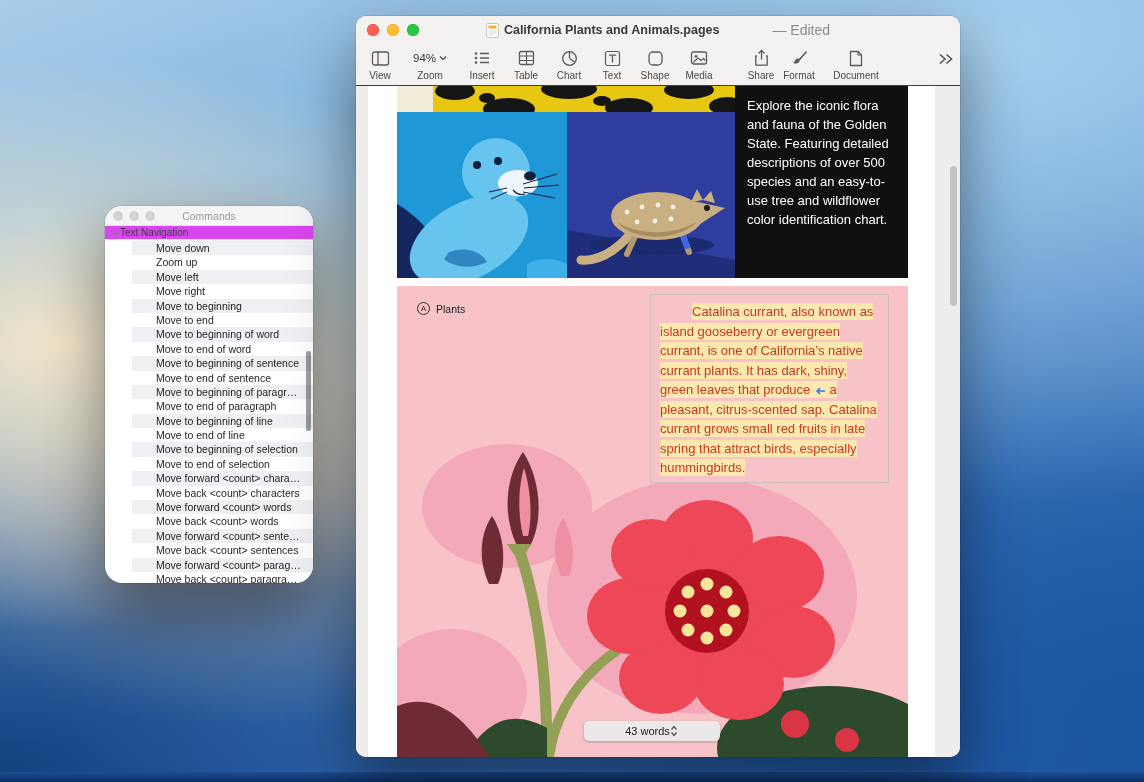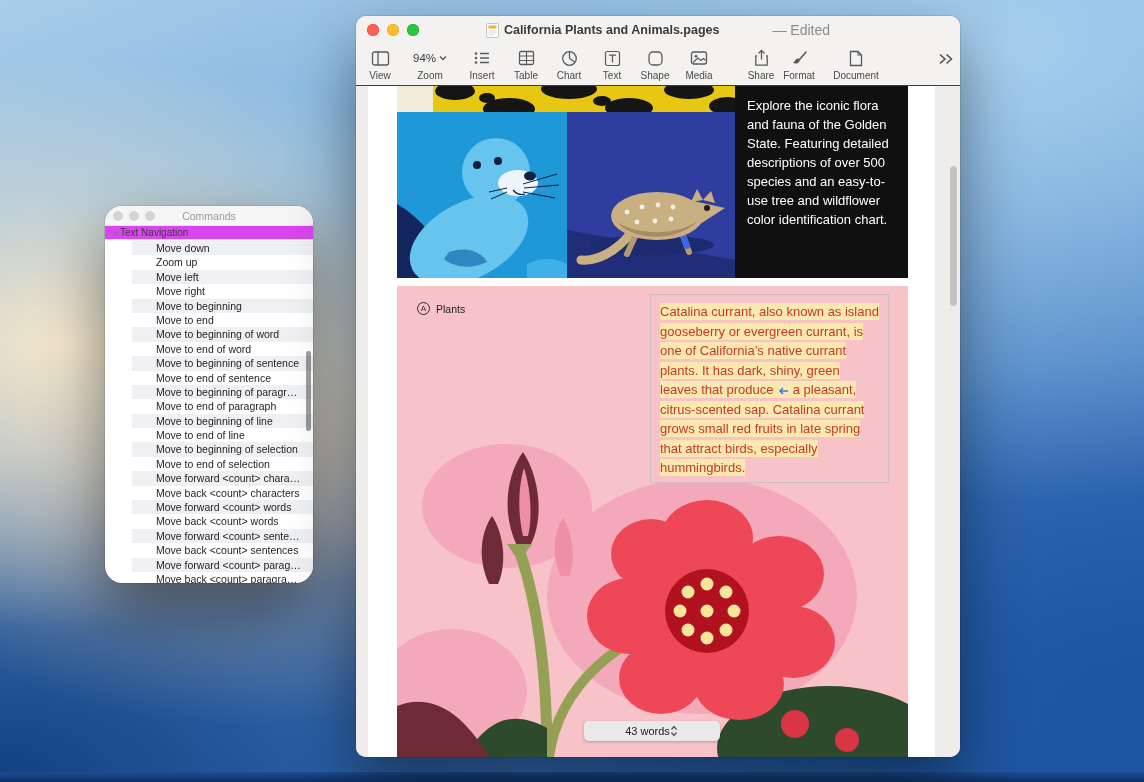--- a/index.html
+++ b/index.html
@@ -80,21 +80,21 @@
     display:flex; align-items:center; justify-content:center; font-size:8px; color:#2c2c2c; }
   .badge-label { font-size:10.5px; color:#222; }
 
   .doc-title { position:absolute; left:18px; top:36px; font-family:"Liberation Serif",serif;
     font-size:46px; line-height:52px; color:#bf1f2e; font-weight:400; }
   .doc-title span { display:table; border-bottom:2.5px solid #bf1f2e; padding-bottom:3px; }
 
   .textbox { position:absolute; left:253px; top:8px; width:239px; height:189px;
     border:1px solid #cbbfc0; background:#f7c3c9; padding:7px 9px;
     font-size:13px; line-height:19.5px; color:#c23a28; }
-  .textbox mark { background:#fbe8af; color:inherit; padding:1px 0; }
+  .textbox mark { background:#fbe8af; color:inherit; padding:1px 0;margin-left:32px; }
   .ins-arrow { display:inline-block; vertical-align:-2px; margin-left:1px; }
 
   .flower-art { position:absolute; left:0; top:140px; width:511px; height:331px; }
 
   .word-pill { position:absolute; top:635px; left:50%; transform:translateX(-50%);
     width:136px; height:20px; background:rgba(233,233,233,.96); border-radius:5px;
     display:flex; align-items:center; justify-content:center; 
     font-size:11px; color:#1d1d1d; box-shadow:0 1px 3px rgba(0,0,0,.25); border:none; }
 
   svg { display:block; }

